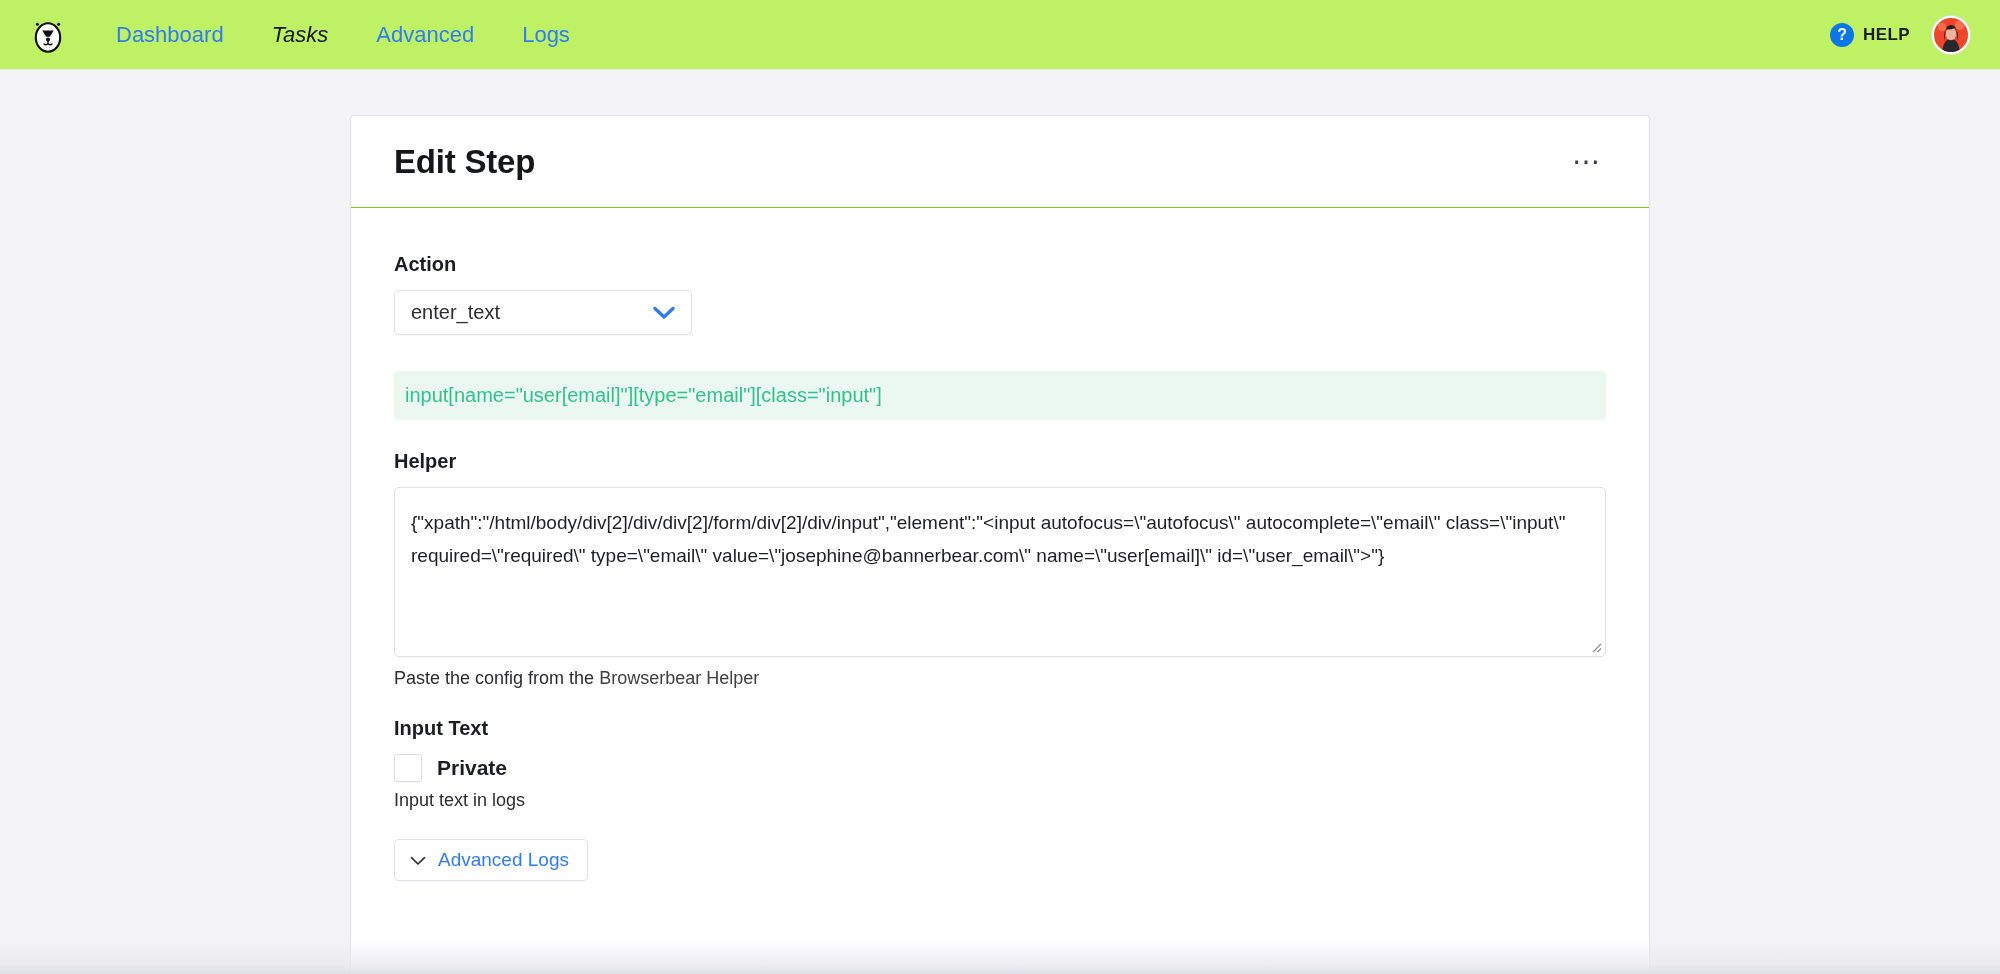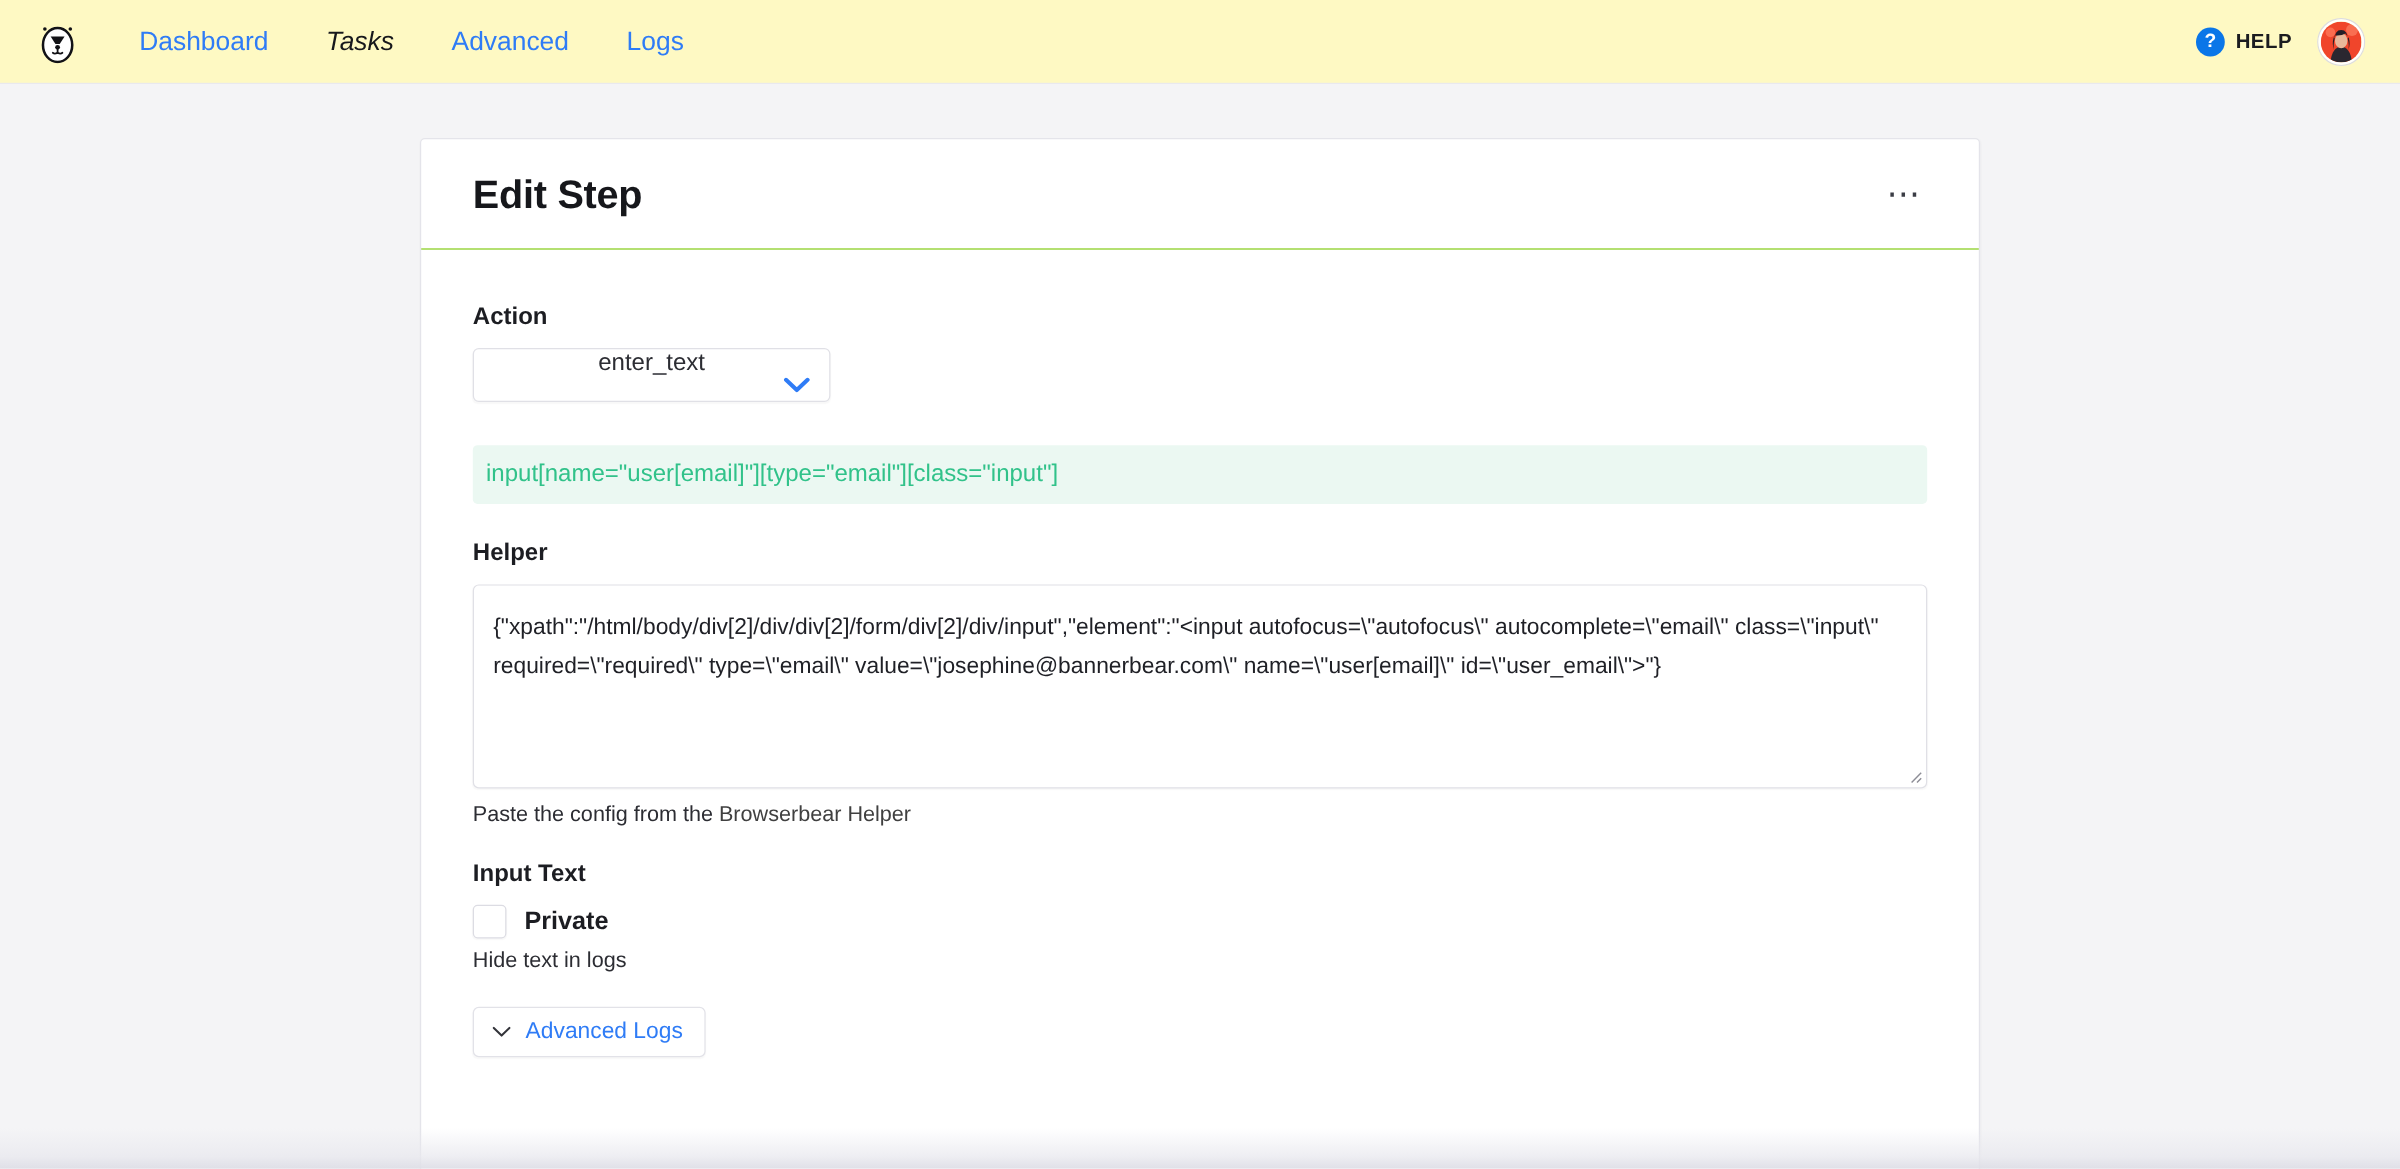--- a/index.html
+++ b/index.html
@@ -12,21 +12,21 @@
 
   body {
     background: #f4f4f6;
     font-family: "Liberation Sans", sans-serif;
     -webkit-font-smoothing: antialiased;
   }
 
   
   .topnav {
     height: 70px;
-    background: #fef9c3;
+    background: #bef264;
     border-bottom: 1px solid #e9e9ee;
     display: flex;
     align-items: center;
     padding: 0 30px 0 28px;
     position: relative;
     z-index: 5;
   }
 
   .logo {
     width: 40px;
@@ -174,21 +174,20 @@
     border: 1px solid #e0e0e6;
     border-radius: 5px;
     background: #ffffff;
     display: flex;
     align-items: center;
     padding: 0 16px;
     font-size: 20px;
     color: #2c2d33;
     cursor: pointer;
     box-shadow: 0 1px 1px rgba(20,20,40,0.03);
-    flex-direction: column;
   }
 
   .select-chevron {
     margin-left: auto;
     display: flex;
     align-items: center;
   }
 
   
   .selector-bar {
@@ -409,21 +408,21 @@
       </div>
 
       
       <label class="field-label">Input Text</label>
 
       
       <div class="check-row">
         <span class="checkbox"></span>
         <span class="check-label">Private</span>
       </div>
-      <div class="check-hint">Hide text in logs</div>
+      <div class="check-hint">Input text in logs</div>
 
       
       <button class="adv-btn">
         <span>
           <svg width="16" height="10" viewBox="0 0 16 10">
             <path d="M1.5 1.6 L8 8 L14.5 1.6" fill="none" stroke="#33343a" stroke-width="1.7" stroke-linecap="round" stroke-linejoin="round"></path>
           </svg>
         </span>
         <span>Advanced Logs</span>
       </button>

